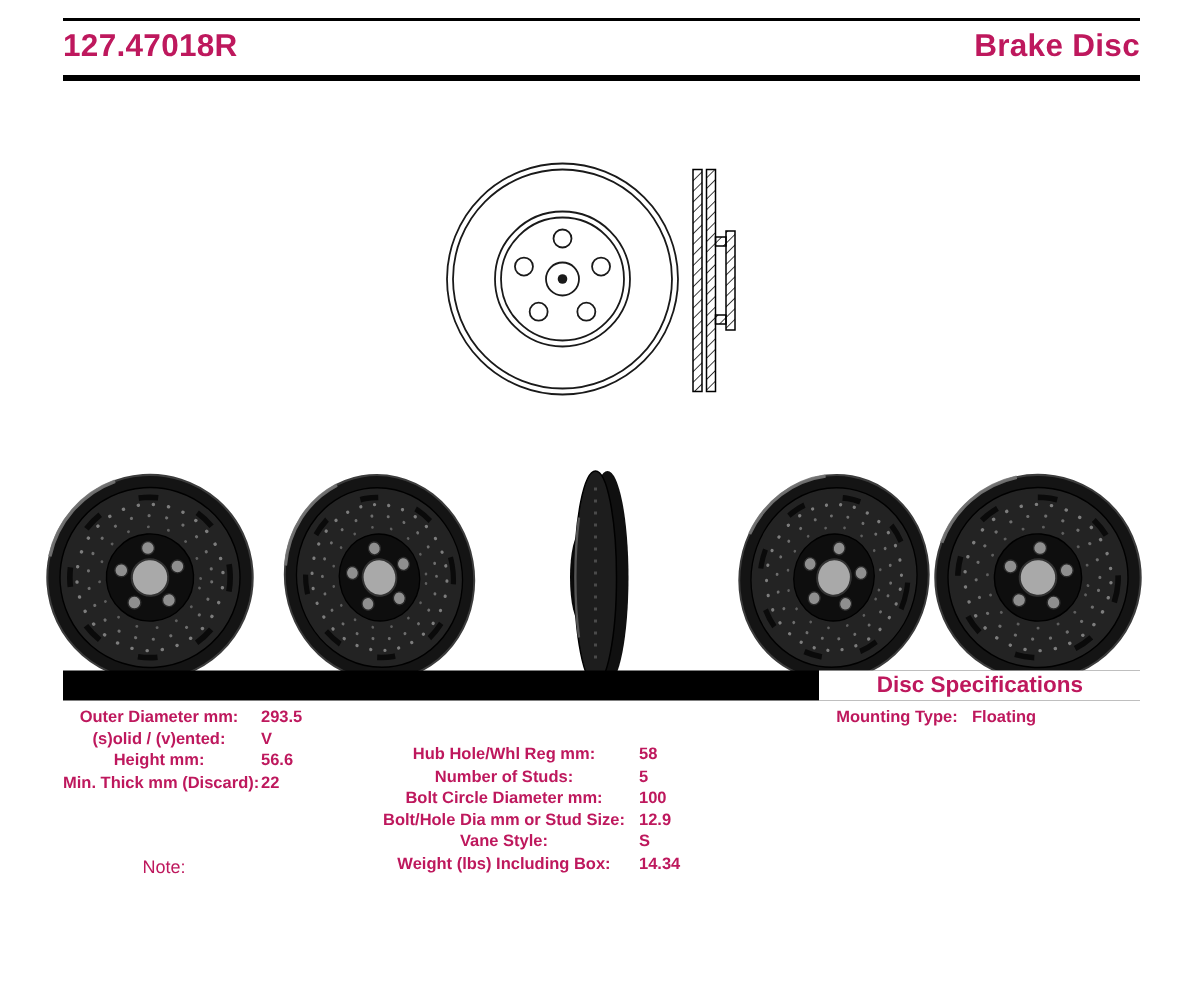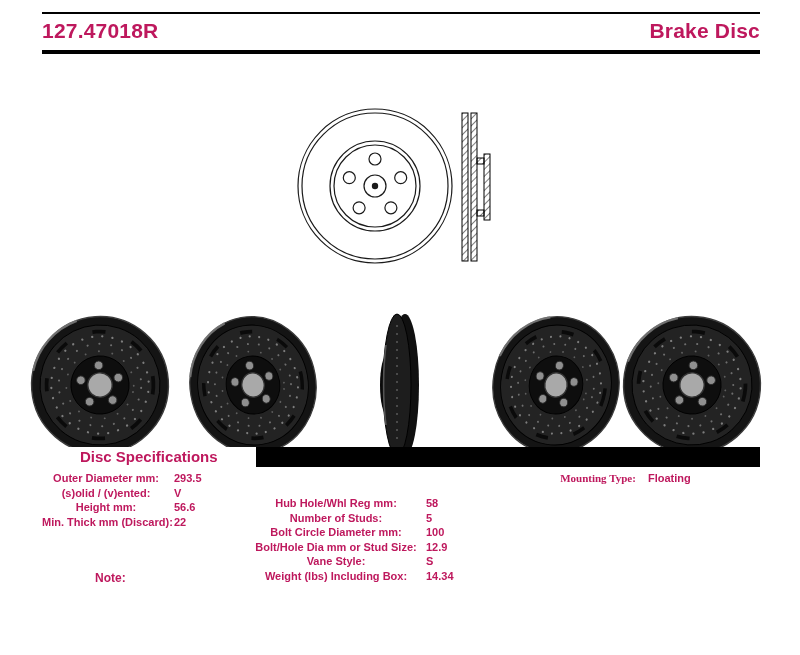--- a/index.html
+++ b/index.html
@@ -39,21 +39,21 @@
   .figure { position: absolute; }
   .spec-bar {
     position: absolute;
     left: 42px;
     right: 40px;
     top: 447px;
     height: 20px;
     background: #000;
     display: flex;
     align-items: center;
-    justify-content: flex-start;
+    justify-content: flex-end;
     z-index: 5;
   }
   .spec-bar-title {
     background: #ffffff;
     font-size: 15px;
     font-weight: bold;
     line-height: 20px;
     padding: 0 38px;
     white-space: nowrap;
   }
@@ -75,27 +75,27 @@
   }
   .spec-value {
     text-align: left;
     flex: 0 0 auto;
   }
   .col-left  { left: 42px;  width: 215px; }
   .col-left  .spec-label { width: 128px; }
   .col-mid   { left: 250px; width: 280px; margin-top: 25px; }
   .col-mid   .spec-label { width: 172px; }
   .col-right { left: 552px; width: 210px; }
-  .col-right .spec-label { width: 92px; font-family: Liberation Serif, serif; }
+  .col-right .spec-label { width: 92px; }
   .note {
     position: absolute;
     left: 95px;
     top: 571px;
     font-size: 12px;
-    font-weight: bold;
+    font-weight: normal;
   }
   svg { display: block; }
   .hidden-defs { position: absolute; width: 0; height: 0; }
 </style>
 </head>
 <body>
 
 <div class="page">
 
   <div class="rule rule-top"></div>

